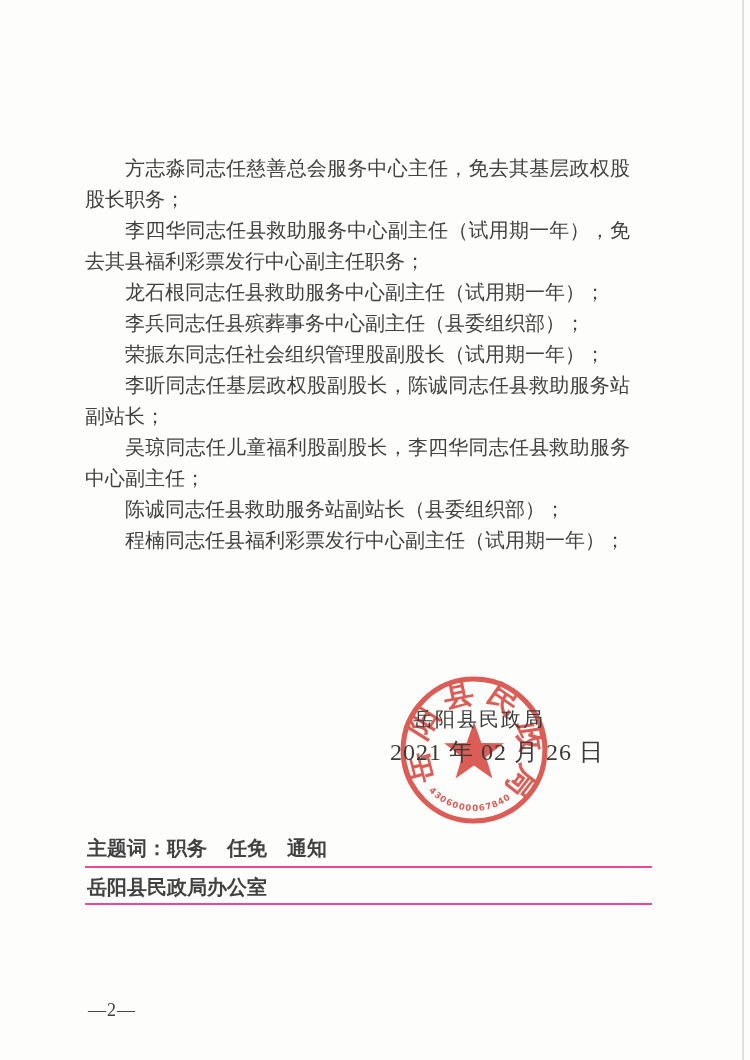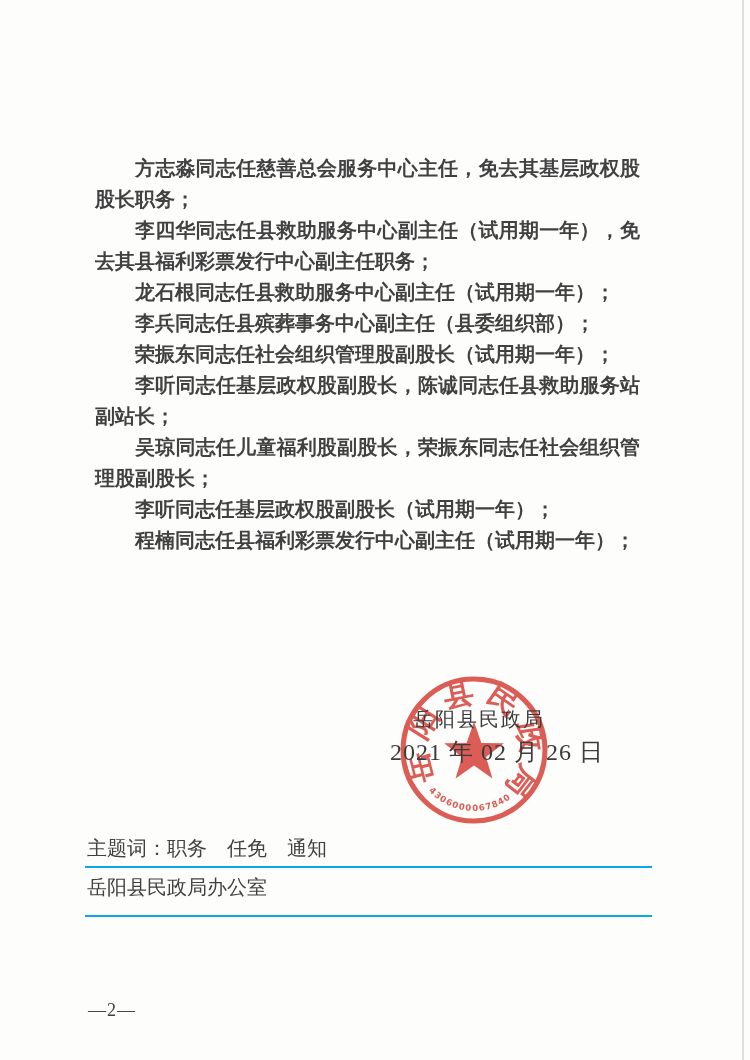--- a/index.html
+++ b/index.html
@@ -8,68 +8,68 @@
     background:#fdfdfc;
     font-family:"Liberation Serif","DejaVu Serif",serif;
     color:#3f3f3f;
   }
   .scan-edge{
     position:absolute;top:0;bottom:0;right:6px;width:2px;
     background:#d2d2d2;opacity:.7;
   }
   
   .doc-body{
-    position:absolute;left:95px;top:153px;width:545px;
+    position:absolute;left:85px;top:153px;width:545px;
     font-size:20px;line-height:31px;letter-spacing:0;
-    color:#414141;text-align:justify;font-weight:bold;
+    color:#414141;text-align:justify;
   }
   .doc-body p{margin:0;text-indent:2em;}
   
   .signature{
     position:absolute;left:390px;top:706px;width:178px;
     text-align:center;z-index:3;color:#3c3c3c;
   }
   .signature .issuer{font-size:20px;letter-spacing:2px;line-height:26px;}
   .signature .date{font-size:24px;letter-spacing:1px;line-height:26px;margin-top:7px;white-space:nowrap;}
   
   .seal{
     position:absolute;left:398px;top:673px;width:152px;height:152px;
     z-index:2;opacity:.87;
   }
   
   .footer{
     position:absolute;left:85px;top:827px;width:567px;
     font-size:20px;color:#414141;
   }
   .footer .row{
-    border-bottom:2px solid #0ea5e9;
-    padding:9px 0 6px 2px;line-height:24px;
+    border-bottom:2px solid #ec4899;
+    padding:9px 0 6px 2px;line-height:24px;font-weight:bold;
   }
-  .footer .row.last{display:flex;justify-content:space-between;padding-top:7px;padding-bottom:16px;}
+  .footer .row.last{display:flex;justify-content:space-between;padding-top:7px;padding-bottom:4px;}
   .footer .print-date{padding-right:70px;}
   
   .page-number{
     position:absolute;left:88px;top:1000px;
     font-size:18px;letter-spacing:1px;color:#3f3f3f;
   }
 </style>
 </head>
 <body>
 
 <div class="scan-edge"></div>
 
 <div class="doc-body">
   <p>方志淼同志任慈善总会服务中心主任，免去其基层政权股股长职务；</p>
   <p>李四华同志任县救助服务中心副主任（试用期一年），免去其县福利彩票发行中心副主任职务；</p>
   <p>龙石根同志任县救助服务中心副主任（试用期一年）；</p>
   <p>李兵同志任县殡葬事务中心副主任（县委组织部）；</p>
   <p>荣振东同志任社会组织管理股副股长（试用期一年）；</p>
   <p>李听同志任基层政权股副股长，陈诚同志任县救助服务站副站长；</p>
-  <p>吴琼同志任儿童福利股副股长，荣振东同志任社会组织管理股副股长；</p>
-  <p>李听同志任基层政权股副股长（试用期一年）；</p>
+  <p>吴琼同志任儿童福利股副股长，李四华同志任县救助服务中心副主任；</p>
+  <p>陈诚同志任县救助服务站副站长（县委组织部）；</p>
   <p>程楠同志任县福利彩票发行中心副主任（试用期一年）；</p>
 </div>
 
 <svg class="seal" viewBox="0 0 150 150" aria-hidden="true">
   <circle cx="75" cy="76" r="70" fill="none" stroke="#d6463d" stroke-width="5"></circle>
   <polygon fill="#d6463d" points="75,48 82.3,69 104.5,69.4 86.8,82.8 93.2,104.1 75,91.4 56.8,104.1 63.2,82.8 45.5,69.4 67.7,69"></polygon>
   <defs>
     <path id="sealTopArc" d="M 39,106 A 47,47 0 1 1 111,106" fill="none"></path>
     <path id="sealBottomArc" d="M 29,114.6 A 60,60 0 0 0 121,114.6" fill="none"></path>
   </defs>

